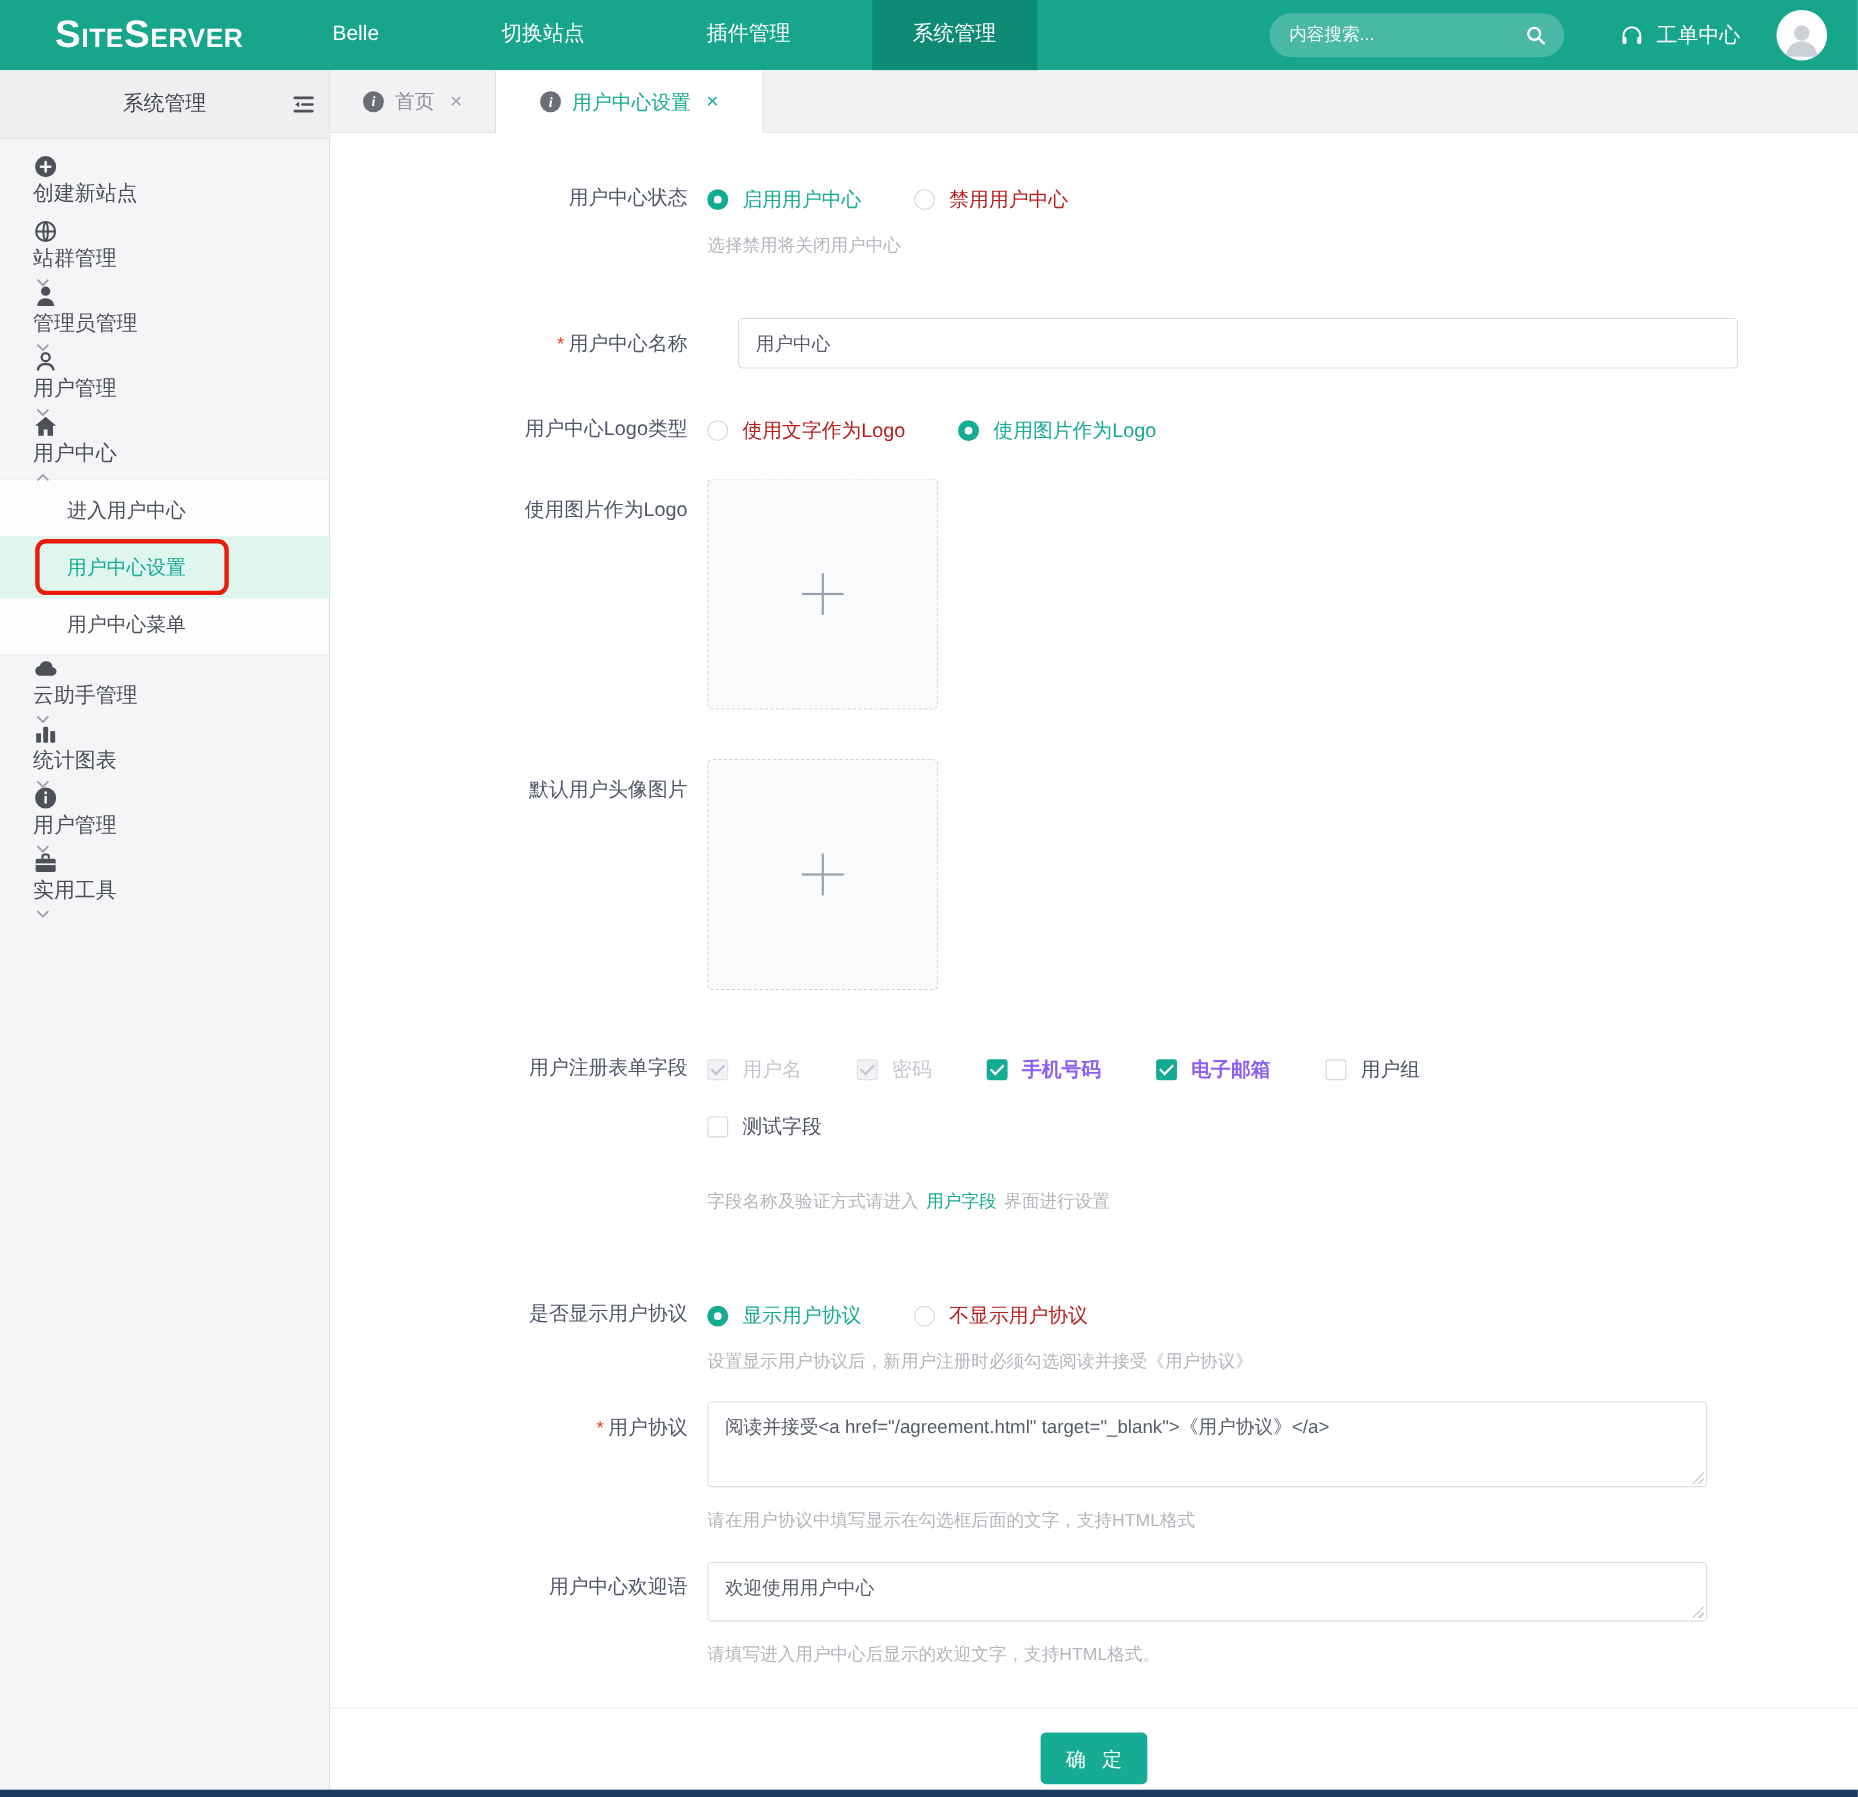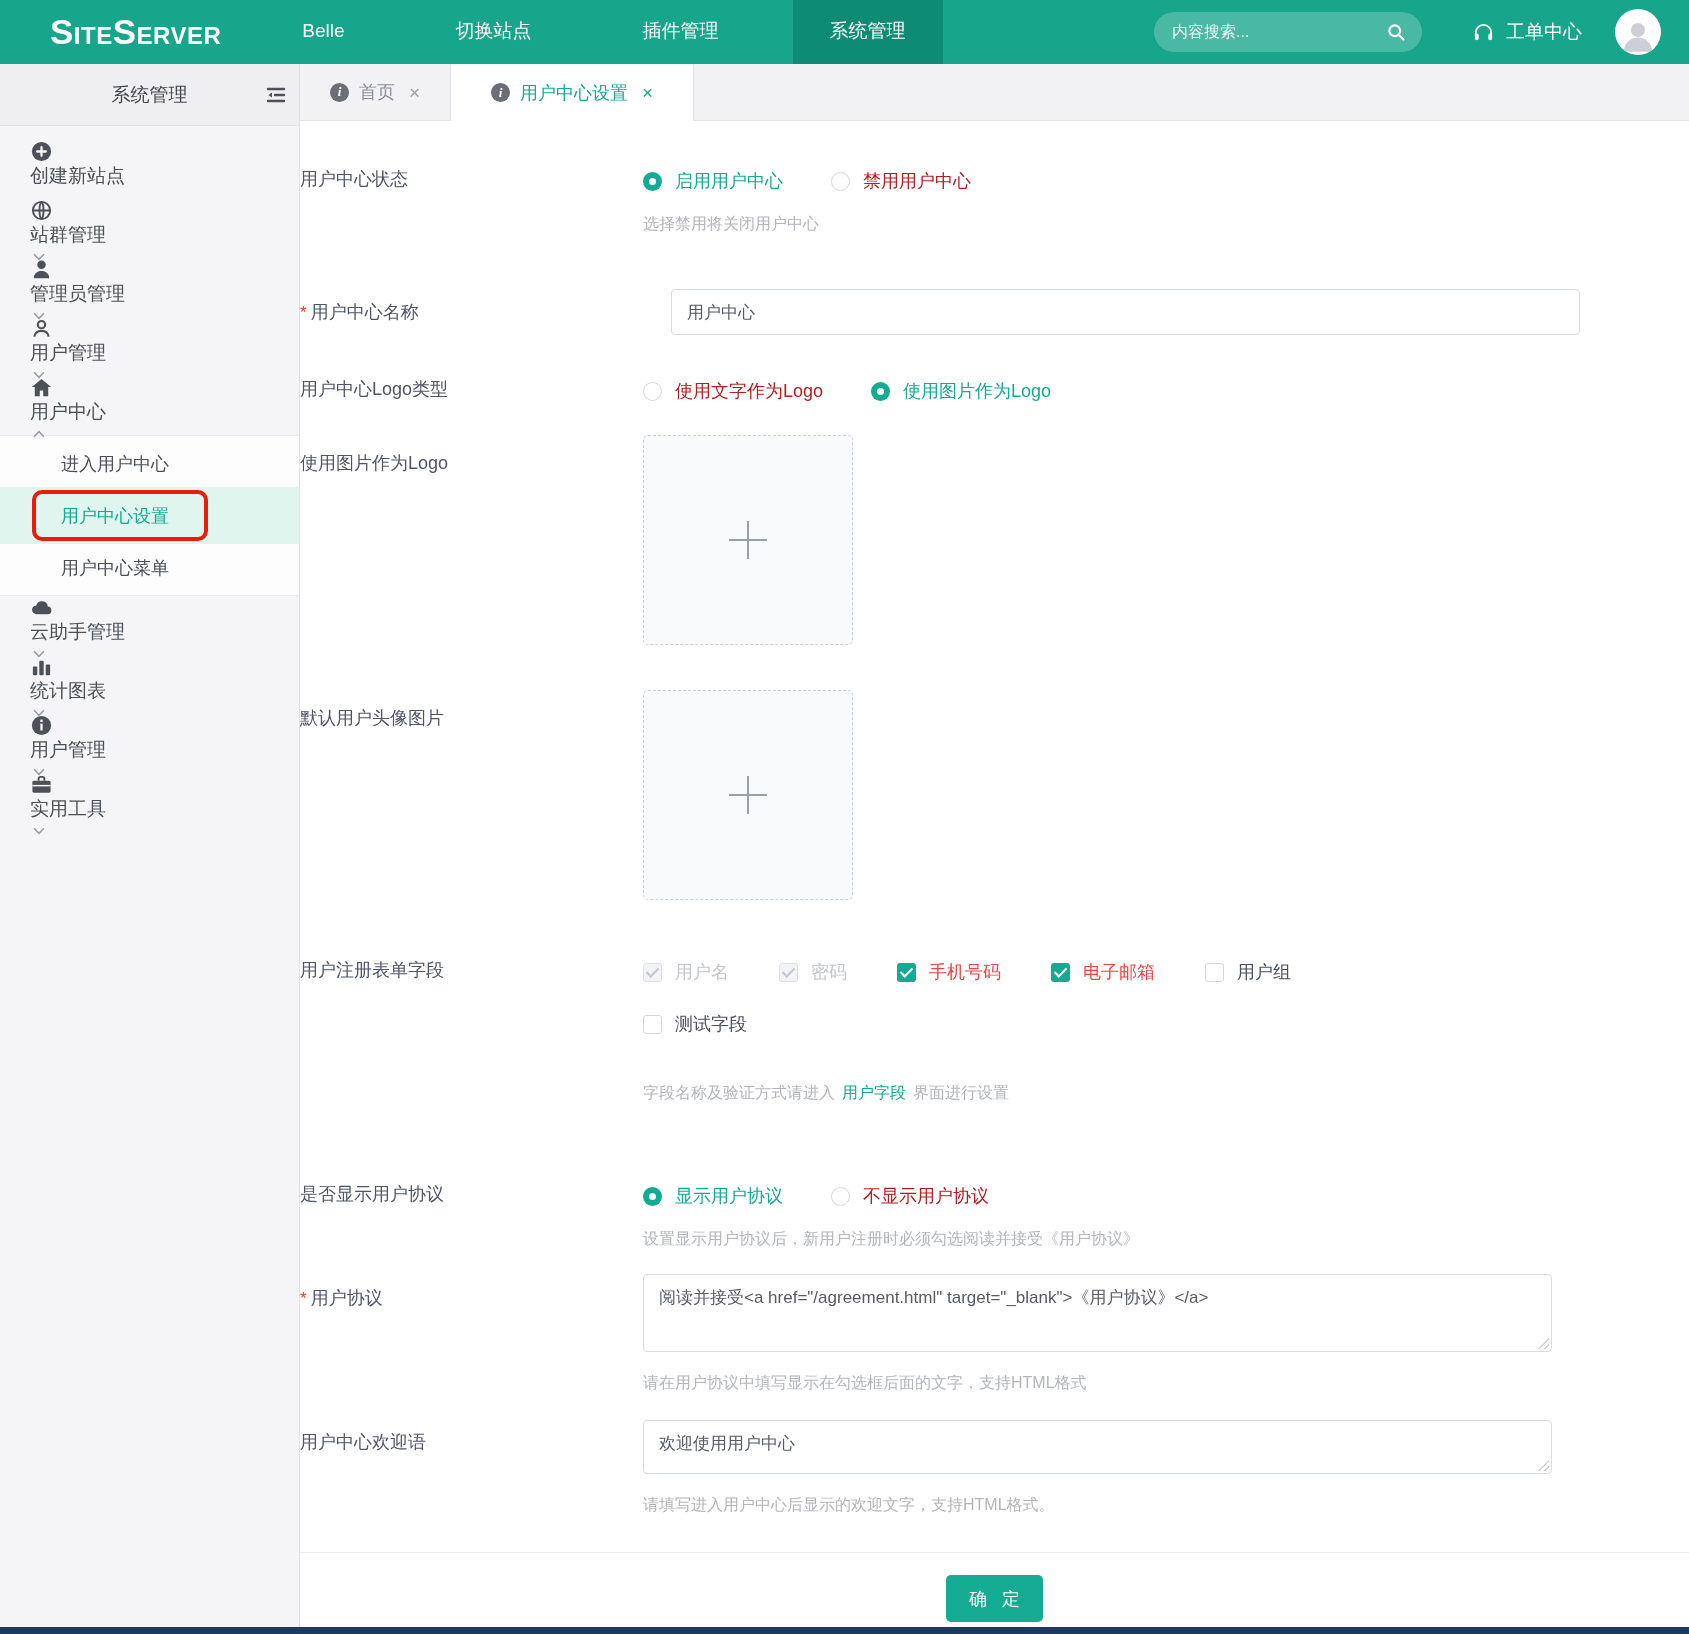--- a/index.html
+++ b/index.html
@@ -54,21 +54,21 @@
   .info-i { width:19px; height:19px; border-radius:50%; background:#696e77; color:#fff; flex:none;
             font-family:"Liberation Serif",serif; font-style:italic; font-weight:bold; font-size:13px;
             display:flex; align-items:center; justify-content:center; }
   .tab-label { margin:0 14px 0 10px; }
   .tab-close { font-size:19px; color:#9ca1a9; line-height:1; }
   .tab.active .tab-close { color:#14ab93; }
 
   
   .content { flex:1; padding-top:48px; }
   .frow { display:flex; align-items:flex-start; }
-  .flabel { flex:0 0 325px; text-align:left; font-size:18px; color:#4f5668; line-height:20px; }
+  .flabel { flex:0 0 325px; text-align:right; font-size:18px; color:#4f5668; line-height:20px; }
   .flabel .req { color:#ed4014; margin-right:4px; font-size:17px; }
   .fctrl { margin-left:18px; }
   .help { margin-top:22px; font-size:16px; color:#b2b6bc; line-height:18px; }
   .help-link { color:#14ab93; text-decoration:none; margin:0 7px; cursor:pointer; }
 
   .opt-line { display:flex; align-items:center; }
   .opt { display:flex; align-items:center; margin-right:48px; font-size:18px; cursor:pointer; }
   .radio { width:19px; height:19px; border-radius:50%; position:relative; margin-right:13px; flex:none; }
   .radio.on { background:#14ab93; }
   .radio.on::after { content:""; position:absolute; left:6px; top:6px; width:7px; height:7px; border-radius:50%; background:#fff; }
@@ -93,21 +93,21 @@
 
   .cb-opt { display:flex; align-items:center; margin-right:50px; font-size:18px; cursor:pointer; }
   .cb { width:19px; height:19px; border-radius:3px; position:relative; margin-right:13px; flex:none; }
   .cb.on { background:#14ab93; }
   .cb.on::after { content:""; position:absolute; left:6px; top:2px; width:5px; height:10px;
                   border-right:2px solid #fff; border-bottom:2px solid #fff; transform:rotate(45deg); }
   .cb.dis { background:#f2f3f6; border:1px solid #dde0e6; }
   .cb.dis::after { content:""; position:absolute; left:5px; top:1px; width:5px; height:10px;
                    border-right:2px solid #c3c7cd; border-bottom:2px solid #c3c7cd; transform:rotate(45deg); }
   .cb.off { background:#fff; border:1px solid #d3d7de; }
-  .cb-txt.sel { color:#ef4444; } .cb-txt.dis { color:#c3c7cd; } .cb-txt.un { color:#4a5160; }
+  .cb-txt.sel { color:#8b5cf6;font-weight:bold; } .cb-txt.dis { color:#c3c7cd; } .cb-txt.un { color:#4a5160; }
 
   .mb56{margin-bottom:56px} .mb44{margin-bottom:44px} .mb32{margin-bottom:32px}
   .mb45{margin-bottom:45px} .mb60{margin-bottom:60px} .mb82{margin-bottom:82px}
   .mb26{margin-bottom:26px} .mb28{margin-bottom:28px}
   .pt18{padding-top:18px} .pt14{padding-top:14px} .pt12{padding-top:12px}
   .line2 { margin-top:28px; }
   .help-far { margin-top:48px; }
 
   .form-footer { border-top:1px solid #ebedf0; margin-top:38px; text-align:center; padding-top:22px; }
   .btn-ok { min-width:88px; height:47px; background:#16ab93; color:#fff; border:none; border-radius:5px;

